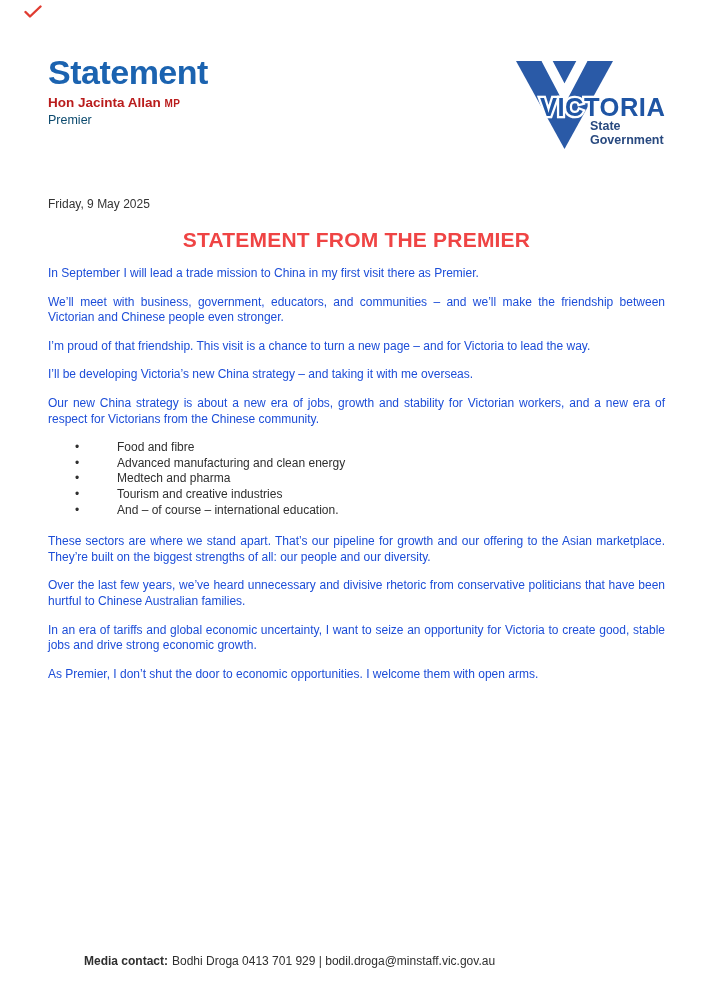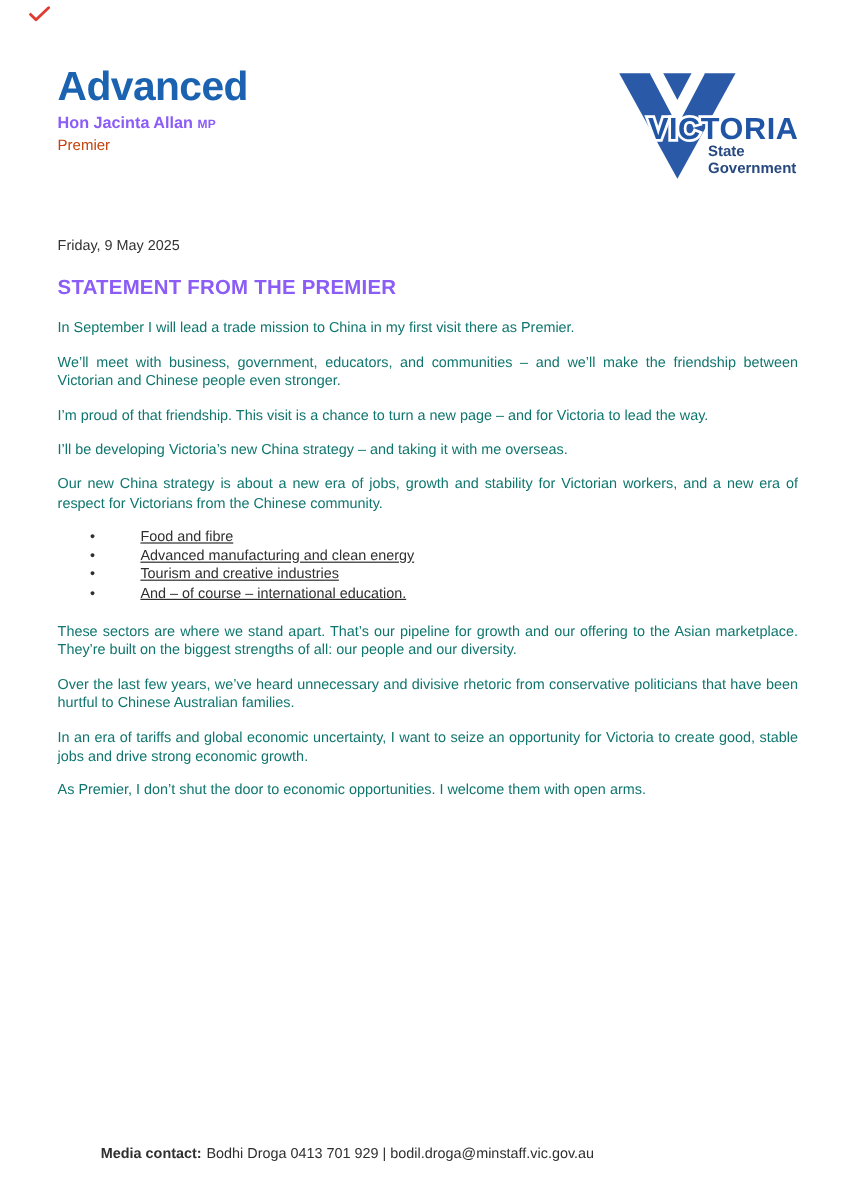--- a/index.html
+++ b/index.html
@@ -21,61 +21,61 @@
     font-size: 34px;
     font-weight: bold;
     color: #1b63b0;
     letter-spacing: -0.5px;
     line-height: 36px;
   }
   .masthead-author {
     margin-top: 5px;
     font-size: 13.5px;
     font-weight: bold;
-    color: #8b5cf6;
+    color: #b91c1c;
     line-height: 15px;
   }
   .masthead-author .postnominal { font-size: 10px; letter-spacing: 0.3px; }
   .masthead-role {
     margin-top: 2px;
     font-size: 12.5px;
-    color: #c2410c;
+    color: #0c4a6e;
     line-height: 14px;
   }
 
   
   .logo { position: absolute; left: 514px; top: 58px; width: 152px; height: 94px; }
   .logo svg { display: block; width: 100%; height: 100%; }
 
   
   .content { position: absolute; left: 48px; top: 197px; width: 617px; }
   .doc-date { font-size: 12px; color: #333333; line-height: 14px; margin-bottom: 18px; }
   .doc-heading {
-    font-size: 17px;
+    font-size: 21px;
     font-weight: bold;
-    color: #8b5cf6;
+    color: #ef4444;
     letter-spacing: 0.2px;
     line-height: 22px;
     margin: 0 0 15px 0;
+    text-align: center;
   }
   .content p {
     font-size: 12px;
     line-height: 15.6px;
     text-align: justify;
-    color: #0f766e;
+    color: #1d4ed8;
     margin: 0 0 13px 0;
   }
   ul.strengths { list-style: none; margin: 1px 0 16px 0; padding: 0; }
   ul.strengths li {
     position: relative;
     padding-left: 69px;
     font-size: 12px;
     line-height: 15.6px;
     color: #2f2f2f;
-    text-decoration: underline;
   }
   ul.strengths li::before {
     content: "\2022";
     position: absolute;
     left: 27px;
     top: 0;
     color: #2f2f2f;
   }
 
   
@@ -92,21 +92,21 @@
 </head>
 <body>
 
 <div class="doc">
 
   <svg class="red-mark" width="18" height="14" viewBox="0 0 18 14">
     <polyline points="1.5,7 6,11.5 16.5,1.5" fill="none" stroke="#e03c31" stroke-width="2.4" stroke-linecap="round" stroke-linejoin="round"></polyline>
   </svg>
 
   <header class="masthead">
-    <div class="masthead-title">Advanced</div>
+    <div class="masthead-title">Statement</div>
     <div class="masthead-author">
       <span>Hon Jacinta Allan</span>
       <span class="postnominal">MP</span>
     </div>
     <div class="masthead-role">Premier</div>
   </header>
 
   <div class="logo">
     <svg viewBox="0 0 152 94">
       <polygon points="2,3 99,3 50.5,91" fill="#2a5aa7"></polygon>
@@ -123,20 +123,21 @@
 
     <p>In September I will lead a trade mission to China in my first visit there as Premier.</p>
     <p>We’ll meet with business, government, educators, and communities – and we’ll make the friendship between Victorian and Chinese people even stronger.</p>
     <p>I’m proud of that friendship. This visit is a chance to turn a new page – and for Victoria to lead the way.</p>
     <p>I’ll be developing Victoria’s new China strategy – and taking it with me overseas.</p>
     <p>Our new China strategy is about a new era of jobs, growth and stability for Victorian workers, and a new era of respect for Victorians from the Chinese community.</p>
 
     <ul class="strengths">
       <li>Food and fibre</li>
       <li>Advanced manufacturing and clean energy</li>
+      <li>Medtech and pharma</li>
       <li>Tourism and creative industries</li>
       <li>And – of course – international education.</li>
     </ul>
 
     <p>These sectors are where we stand apart. That’s our pipeline for growth and our offering to the Asian marketplace. They’re built on the biggest strengths of all: our people and our diversity.</p>
     <p>Over the last few years, we’ve heard unnecessary and divisive rhetoric from conservative politicians that have been hurtful to Chinese Australian families.</p>
     <p>In an era of tariffs and global economic uncertainty, I want to seize an opportunity for Victoria to create good, stable jobs and drive strong economic growth.</p>
     <p>As Premier, I don’t shut the door to economic opportunities. I welcome them with open arms.</p>
   </main>
 

